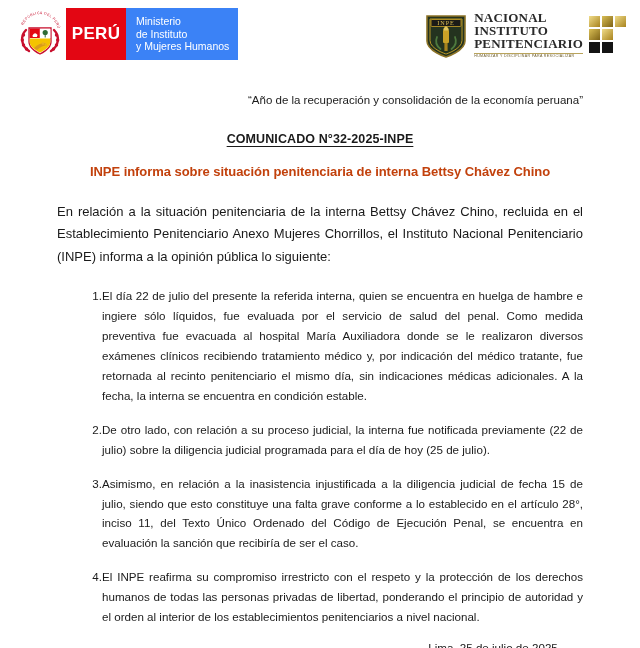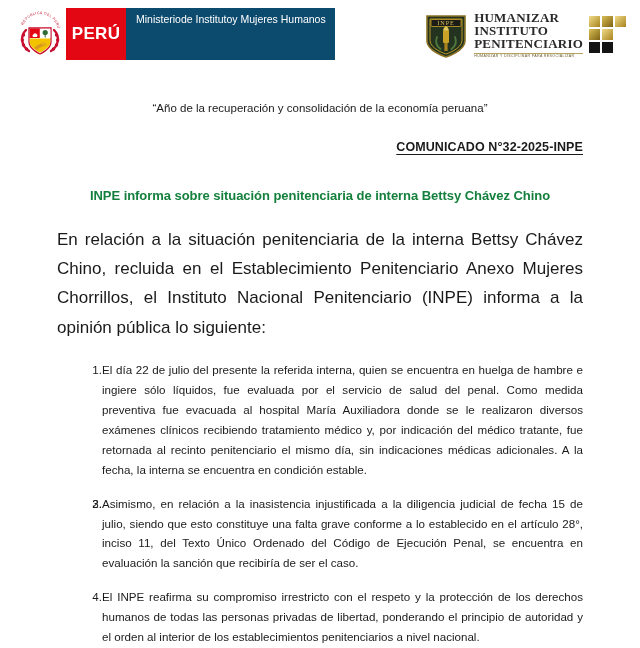--- a/index.html
+++ b/index.html
@@ -41,25 +41,25 @@
     width: 60px;
     display: flex;
     align-items: center;
     justify-content: center;
     color: #ffffff;
     font-size: 17px;
     font-weight: bold;
     letter-spacing: 0.3px;
   }
   .ministry-block {
-    background: #0c4a6e;
+    background: #3b82f6;
     color: #ffffff;
     padding: 5px 9px 5px 10px;
     display: flex;
-    flex-direction: row;
+    flex-direction: column;
     justify-content: center;
     line-height: 1.18;
     font-size: 10.5px;
   }
   .ministry-block span { display: block; white-space: nowrap; }
 
   .inpe-logo {
     position: absolute;
     right: 12px;
     top: 10px;
@@ -95,45 +95,45 @@
     height: 40px;
     margin-left: 5px;
     flex: 0 0 auto;
   }
 
   
   .sheet {
     padding: 0 57px;
   }
   .motto {
+    text-align: right;
+    font-size: 11.5px;
+    margin-top: 14px;
+    color: #1a1a1a;
+  }
+  .comunicado {
     text-align: center;
-    font-size: 11.5px;
-    margin-top: 22px;
-    color: #1a1a1a;
-  }
-  .comunicado {
-    text-align: right;
     font-weight: bold;
     font-size: 12.5px;
     margin-top: 26px;
     text-decoration: underline;
     text-underline-offset: 2.5px;
     letter-spacing: 0.1px;
   }
   .subtitle {
     text-align: center;
     font-weight: bold;
     font-size: 13px;
-    color: #15803d;
-    margin-top: 34px;
+    color: #c2410c;
+    margin-top: 18px;
     letter-spacing: -0.05px;
   }
   .intro {
     text-align: justify;
-    font-size: 17px;
+    font-size: 13px;
     line-height: 1.72;
     margin-top: 22px;
   }
   ol.items {
     list-style: none;
     margin: 18px 0 0 0;
     padding: 0;
   }
   ol.items li {
     position: relative;
@@ -219,21 +219,21 @@
       <text x="22" y="14.2" text-anchor="middle" font-size="6.2" fill="#D8BC52" font-family="Liberation Serif, serif" letter-spacing="0.9">INPE</text>
 
       <rect x="19" y="19" width="6" height="13" rx="1" fill="#C9A227"></rect>
       <path d="M22 15 q-3.5 2.6 -2.5 4.5 h5 q1 -1.9 -2.5 -4.5 z" fill="#E2C75C"></path>
       <path d="M13 26 q-3 7 3.5 12" stroke="#4E7A3E" stroke-width="1.8" fill="none" stroke-linecap="round"></path>
       <path d="M31 26 q3 7 -3.5 12" stroke="#4E7A3E" stroke-width="1.8" fill="none" stroke-linecap="round"></path>
       <rect x="20.4" y="32" width="3.2" height="8" fill="#A8831E"></rect>
     </svg>
 
     <div class="inpe-text">
-      <span class="l">HUMANIZAR</span>
+      <span class="l">NACIONAL</span>
       <span class="l">INSTITUTO</span>
       <span class="l">PENITENCIARIO</span>
       <span class="inpe-tagline">HUMANIZAR Y DISCIPLINAR PARA RESOCIALIZAR</span>
     </div>
 
     <svg class="inpe-squares" viewBox="0 0 40 40" aria-hidden="true">
       <defs>
         <linearGradient id="g1" x1="0" y1="0" x2="1" y2="1">
           <stop offset="0%" stop-color="#F0DC8A"></stop>
             <stop offset="100%" stop-color="#A8831E"></stop>
@@ -264,20 +264,21 @@
 
   <p class="intro">En relación a la situación penitenciaria de la interna Bettsy Chávez Chino, recluida en el Establecimiento Penitenciario Anexo Mujeres Chorrillos, el Instituto Nacional Penitenciario (INPE) informa a la opinión pública lo siguiente:</p>
 
   <ol class="items">
     <li>
       <span class="num">1.</span>
       <span>El día 22 de julio del presente la referida interna, quien se encuentra en huelga de hambre e ingiere sólo líquidos, fue evaluada por el servicio de salud del penal. Como medida preventiva fue evacuada al hospital María Auxiliadora donde se le realizaron diversos exámenes clínicos recibiendo tratamiento médico y, por indicación del médico tratante, fue retornada al recinto penitenciario el mismo día, sin indicaciones médicas adicionales. A la fecha, la interna se encuentra en condición estable.</span>
     </li>
     <li>
       <span class="num">2.</span>
+      <span>De otro lado, con relación a su proceso judicial, la interna fue notificada previamente (22 de julio) sobre la diligencia judicial programada para el día de hoy (25 de julio).</span>
     </li>
     <li>
       <span class="num">3.</span>
       <span>Asimismo, en relación a la inasistencia injustificada a la diligencia judicial de fecha 15 de julio, siendo que esto constituye una falta grave conforme a lo establecido en el artículo 28°, inciso 11, del Texto Único Ordenado del Código de Ejecución Penal, se encuentra en evaluación la sanción que recibiría de ser el caso.</span>
     </li>
     <li>
       <span class="num">4.</span>
       <span>El INPE reafirma su compromiso irrestricto con el respeto y la protección de los derechos humanos de todas las personas privadas de libertad, ponderando el principio de autoridad y el orden al interior de los establecimientos penitenciarios a nivel nacional.</span>
     </li>
   </ol>

